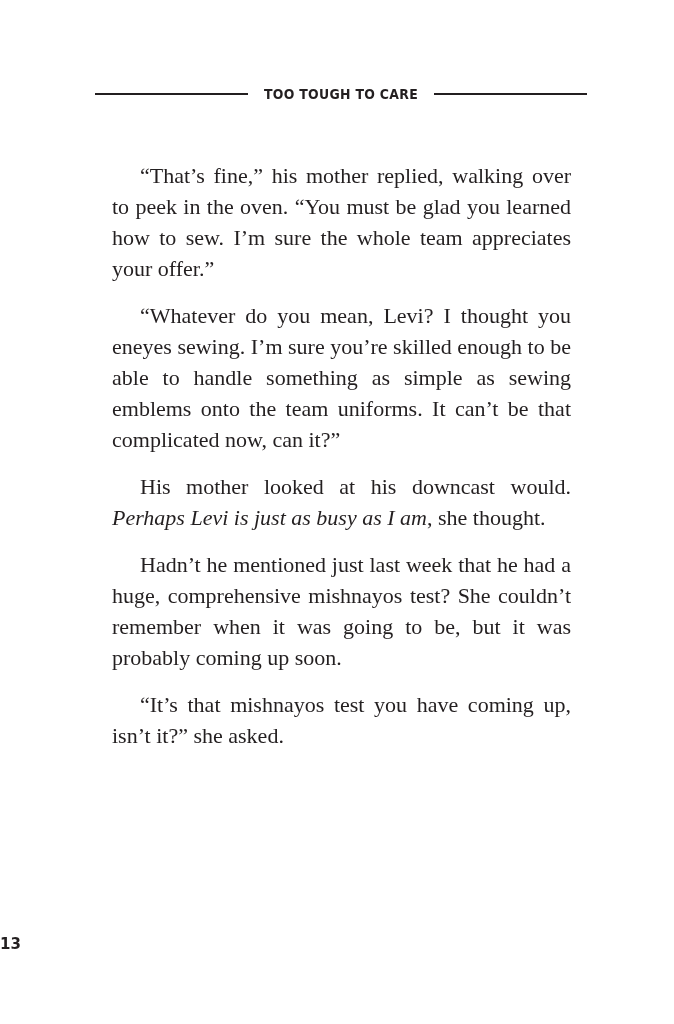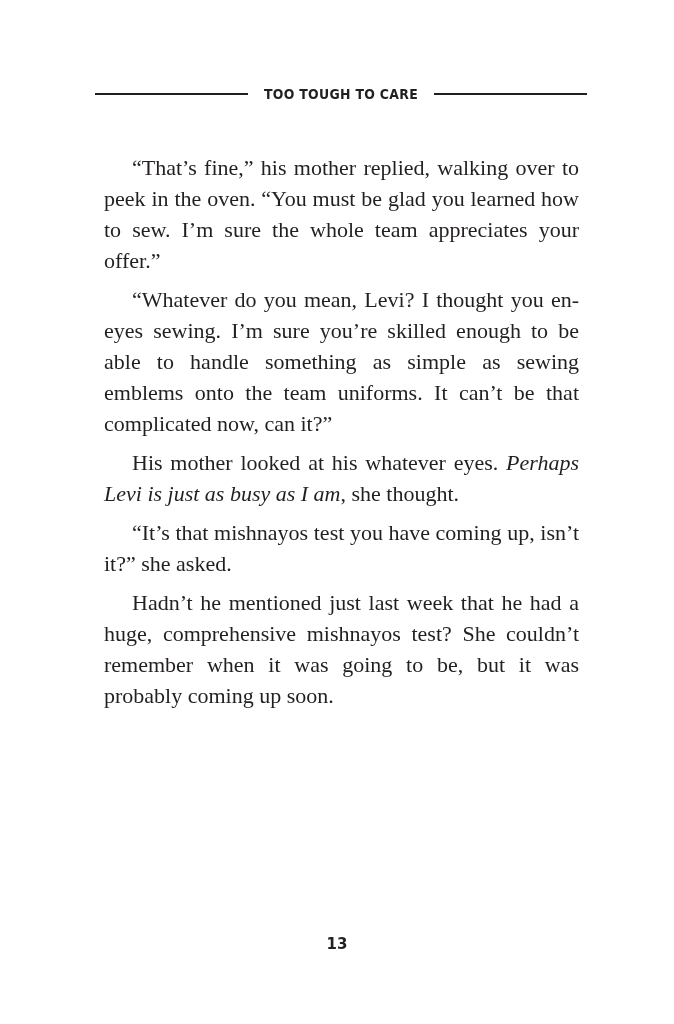--- a/index.html
+++ b/index.html
@@ -14,38 +14,38 @@
   .rule { flex: 1; height: 2px; background: #231f20; }
   .running-title {
     font-family: "DejaVu Sans", sans-serif; font-weight: bold; font-size: 12.5px;
     letter-spacing: 0.3px; padding: 0 16px; white-space: nowrap; transform: scaleY(1.08);
   }
   .body-text {
     position: absolute; top: 144px; left: 96px; width: 491px;
     font-family: "Liberation Serif", "DejaVu Serif", serif; font-size: 22px; line-height: 31px;
   }
   .body-text p {
-    margin: 8px; text-indent: 28px; text-align: justify;
+    margin: 16px; text-indent: 28px; text-align: justify;
   }
   .folio {
-    position: absolute; top: 935px; left: 0; width: 674px; text-align: center;
+    position: absolute; top: 935px; left: 0; width: 674px; text-align: left;
     font-family: "DejaVu Sans", sans-serif; font-weight: bold; font-size: 15px;
   }
   em { font-style: italic; }
 </style>
 </head>
 <body>
 
 <div class="header">
   <div class="rule"></div>
   <div class="running-title">TOO TOUGH TO CARE</div>
   <div class="rule"></div>
 </div>
 
 <div class="body-text">
   <p>“That’s fine,” his mother replied, walking over to peek in the oven. “You must be glad you learned how to sew. I’m sure the whole team appreciates your offer.”</p>
   <p>“Whatever do you mean, Levi? I thought you en­eyes sewing. I’m sure you’re skilled enough to be able to handle something as simple as sewing emblems onto the team uniforms. It can’t be that complicated now, can it?”</p>
-  <p><span>His mother looked at his whatever eyes. </span><em>Perhaps Levi is just as busy as I am</em><span>, she thought.</span></p>
+  <p><span>His mother looked at his downcast would. </span><em>Perhaps Levi is just as busy as I am</em><span>, she thought.</span></p>
+  <p>Hadn’t he mentioned just last week that he had a huge, comprehensive mishnayos test? She couldn’t re­member when it was going to be, but it was probably coming up soon.</p>
   <p>“It’s that mishnayos test you have coming up, isn’t it?” she asked.</p>
-  <p>Hadn’t he mentioned just last week that he had a huge, comprehensive mishnayos test? She couldn’t re­member when it was going to be, but it was probably coming up soon.</p>
 </div>
 
 <div class="folio">13</div>
 
 </body></html>

